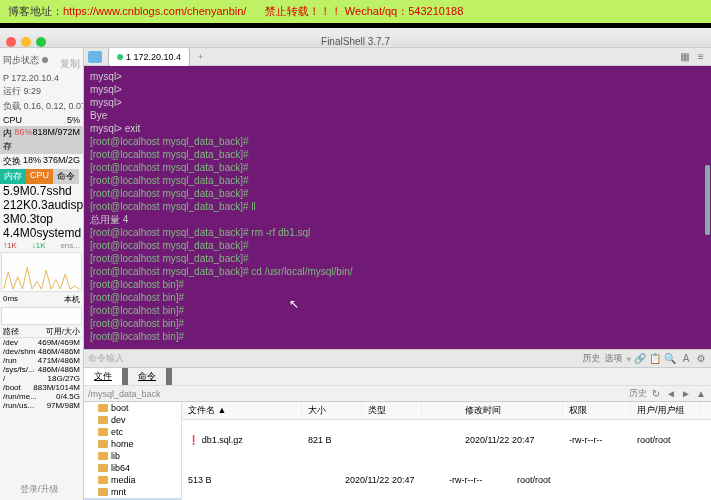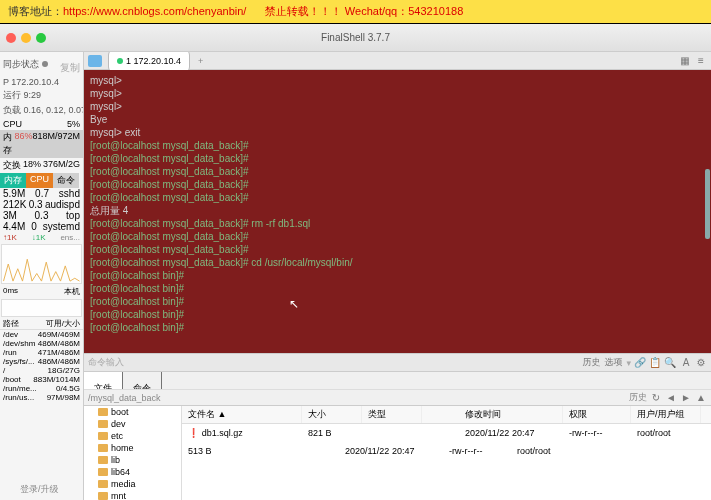--- a/index.html
+++ b/index.html
@@ -1,70 +1,70 @@
 <!DOCTYPE html>
 <html><head>
 <meta charset="utf-8">
 <style>
 * { margin: 0; padding: 0; box-sizing: border-box; font-family: Arial, "Microsoft YaHei", sans-serif; }
 body { width: 711px; height: 500px; background: #f0f0f0; overflow: hidden; }
-.watermark { background: #fde047; padding: 4px 8px; font-size: 11px; color: #333; border-bottom: 1px solid #000000; }
+.watermark { background: #bef264; padding: 4px 8px; font-size: 11px; color: #333; border-bottom: 5px solid #000000; }
 .watermark a { color: #d00; text-decoration: none; }
 .watermark .red { color: #d00; }
-.titlebar { background: linear-gradient(#f0f0f0, #e0e0e0); height: 28px; display: flex; align-items: center; padding: 0 6px; font-size: 10px; color: #555; border-bottom: 1px solid #ccc; position: relative; }
+.titlebar { background: linear-gradient(#f0f0f0, #e0e0e0); height: 20px; display: flex; align-items: flex-end; padding: 0 6px; font-size: 10px; color: #555; border-bottom: 1px solid #ccc; position: relative; }
 .win-btns { display: flex; gap: 5px; }
 .win-btn { width: 10px; height: 10px; border-radius: 50%; }
 .win-close { background: #ff5f57; }
 .win-min { background: #ffbd2e; }
 .win-max { background: #28c940; }
 .title-text { position: absolute; left: 50%; transform: translateX(-50%); }
 .main { display: flex; height: calc(100% - 38px); }
 .sidebar { width: 84px; background: #f5f5f5; font-size: 9px; border-right: 1px solid #ccc; overflow: hidden; }
 .side-row { padding: 1px 3px; white-space: nowrap; overflow: hidden; color: #555; }
 .side-stat { display: flex; justify-content: space-between; padding: 1px 3px; }
 .side-b { background: #d0d0d0; }
 .tabbar-mem { display: flex; font-size: 9px; }
 .tabbar-mem span { padding: 1px 4px; }
 .t-mem { background: #1abc9c; color: #fff; }
 .t-cpu { background: #e67e22; color: #fff; }
 .t-cmd { background: #d0d0d0; }
-.proc-row { display: flex; justify-content: space-between; font-size: 10px; padding: 0 3px; }
+.proc-row { display: flex; justify-content: flex-start; font-size: 12px; padding: 0 3px; }
 .chart-area { height: 40px; background: #fefefe; border: 1px solid #ddd; margin: 1px; position: relative; }
 .chart-area svg { width: 100%; height: 100%; }
 .disk-table { font-size: 8px; }
 .disk-row { display: flex; justify-content: space-between; padding: 0 3px; }
 .content { flex: 1; display: flex; flex-direction: column; }
 .tabbar { background: #e8e8e8; height: 18px; display: flex; align-items: center; padding: 0 4px; font-size: 9px; border-bottom: 1px solid #ccc; }
 .folder-icon { width: 14px; height: 12px; background: #6bb5e8; border-radius: 2px; margin-right: 6px; }
 .tab { background: #fff; padding: 6px 8px; border: 1px solid #bbb; border-radius: 6px; margin-right: 2px; display: flex; align-items: center; gap: 3px; }
 .tab-dot { width: 6px; height: 6px; background: #2ecc71; border-radius: 50%; }
 .plus { padding: 0 6px; color: #888; cursor: pointer; }
 .tabbar-right { margin-left: auto; display: flex; gap: 4px; color: #888; font-size: 12px; }
-.terminal { flex: 1; background: #7f1d1d; color: #ccc; font-family: "Consolas", monospace; font-size: 10px; padding: 4px 6px; overflow: hidden; line-height: 1.3; position: relative; }
+.terminal { flex: 1; background: #701a75; color: #ccc; font-family: "Consolas", monospace; font-size: 10px; padding: 4px 6px; overflow: hidden; line-height: 1.3; position: relative; }
 .terminal .g { color: #7fb97f; }
 .cmd-input-bar { background: #e8e8e8; height: 18px; display: flex; align-items: center; font-size: 9px; color: #aaa; border-top: 1px solid #ccc; padding: 0 4px; }
 .cmd-input-bar .r { margin-left: auto; display: flex; gap: 4px; align-items: center; }
 .cmd-input-bar .r span { color: #777; cursor: pointer; }
 .icon-row { display: flex; gap: 3px; }
 .small-icon { width: 12px; height: 12px; display: flex; align-items: center; justify-content: center; font-size: 10px; color: #777; }
 .filetabs { background: #f0f0f0; height: 18px; display: flex; font-size: 9px; border-top: 1px solid #ccc; }
-.ftab { padding: 10px 10px; border-right: 1px solid #737373; cursor: pointer; text-decoration: underline; }
+.ftab { padding: 2px 10px; border-right: 6px solid #737373; cursor: pointer; text-decoration: underline; }
 .ftab.active { background: #fff; }
 .pathbar { background: #f0f0f0; height: 16px; display: flex; font-size: 9px; color: #888; border-top: 1px solid #ddd; padding: 1px 4px; align-items: center; }
 .pathbar .r { margin-left: auto; display: flex; gap: 3px; }
 .file-panel { flex: 0 0 92px; display: flex; background: #fff; border-top: 1px solid #ccc; }
 .tree { width: 98px; border-right: 1px solid #ddd; font-size: 9px; overflow: hidden; }
 .tree-item { padding: 1px 4px 1px 14px; display: flex; align-items: center; gap: 3px; cursor: pointer; }
 .tree-item.sel { background: #cde; }
 .folder-sm { width: 10px; height: 8px; background: #e8b050; border-radius: 1px; }
 .file-list { flex: 1; font-size: 9px; }
 .fl-header { display: flex; border-bottom: 1px solid #ddd; background: #f8f8f8; }
 .fl-header div { padding: 2px 6px; border-right: 1px solid #eee; }
 .fl-row { display: flex; padding: 1px 0; }
-.fl-row div { padding: 3px 6px; }
+.fl-row div { padding: 14px 6px; }
 .col-name { width: 120px; }
 .col-size { width: 60px; }
 .col-type { width: 60px; }
 .col-mtime { width: 104px; margin-left: 37px; }
 .col-perm { width: 68px; }
 .col-owner { width: 70px; }
 .login-link { position: absolute; bottom: 4px; left: 20px; font-size: 9px; color: #888; }
 .scroll-handle { position: absolute; right: 1px; top: 35%; width: 5px; height: 70px; background: #8aa; border-radius: 2px; }
 .mouse-cursor { position: absolute; left: 289px; top: 297px; font-size: 12px; color: #fff; pointer-events: none; }
 </style>
@@ -209,20 +209,21 @@
       <div>mysql&gt;</div>
       <div>mysql&gt;</div>
       <div>mysql&gt;</div>
       <div>Bye</div>
       <div>mysql&gt; exit</div>
       <div class="g">[root@localhost mysql_data_back]#</div>
       <div class="g">[root@localhost mysql_data_back]#</div>
       <div class="g">[root@localhost mysql_data_back]#</div>
       <div class="g">[root@localhost mysql_data_back]#</div>
       <div class="g">[root@localhost mysql_data_back]#</div>
+      <div class="g">[root@localhost mysql_data_back]# ll</div>
       <div>总用量 4</div>
       <div class="g">[root@localhost mysql_data_back]# rm -rf db1.sql</div>
       <div class="g">[root@localhost mysql_data_back]#</div>
       <div class="g">[root@localhost mysql_data_back]#</div>
       <div class="g">[root@localhost mysql_data_back]# cd /usr/local/mysql/bin/</div>
       <div class="g">[root@localhost bin]#</div>
       <div class="g">[root@localhost bin]#</div>
       <div class="g">[root@localhost bin]#</div>
       <div class="g">[root@localhost bin]#</div>
       <div class="g">[root@localhost bin]#</div>

